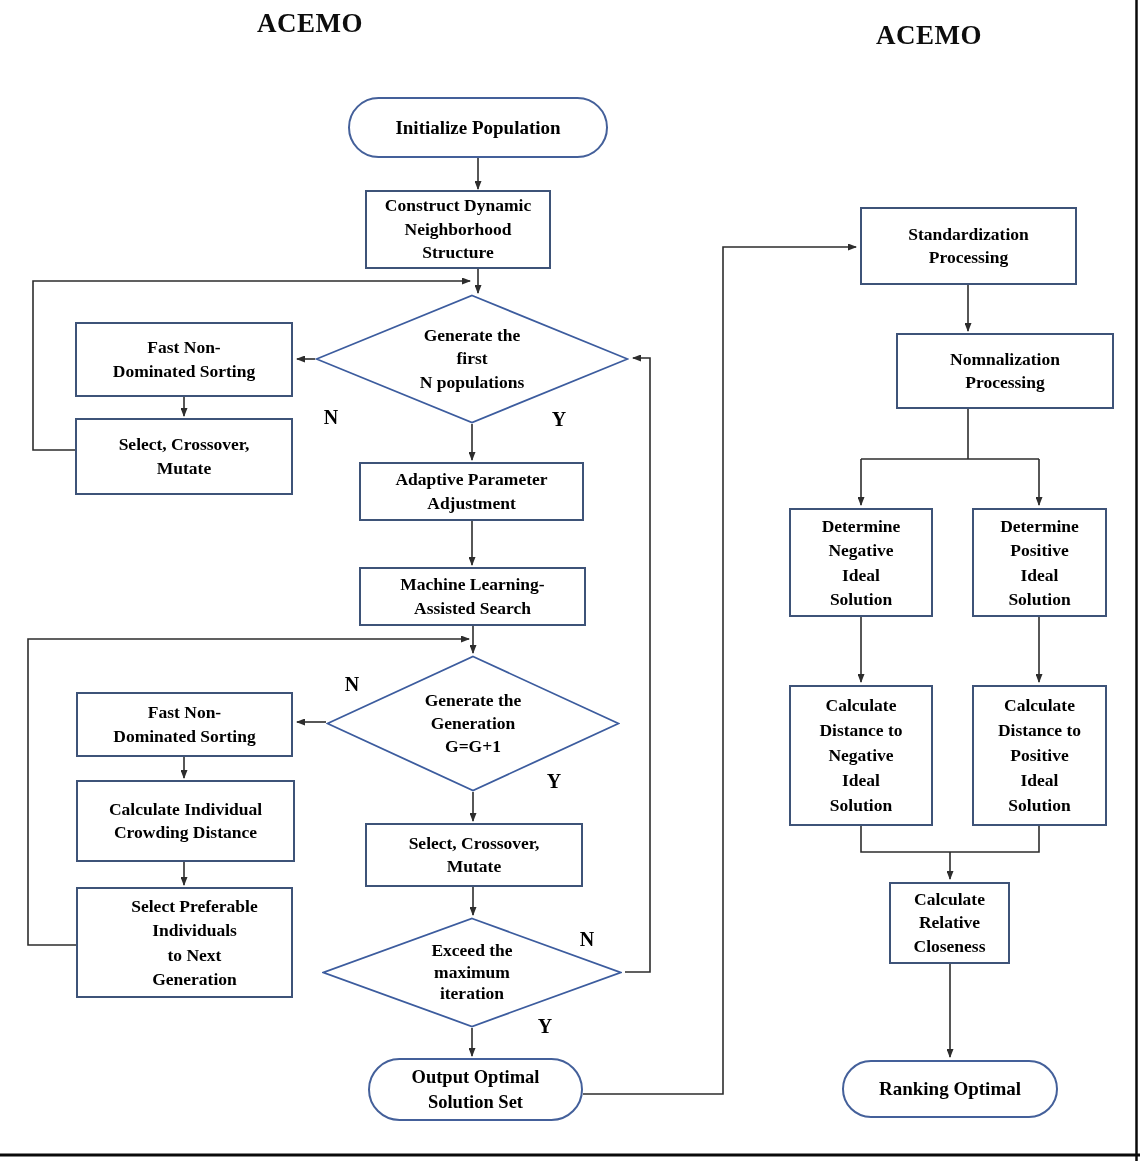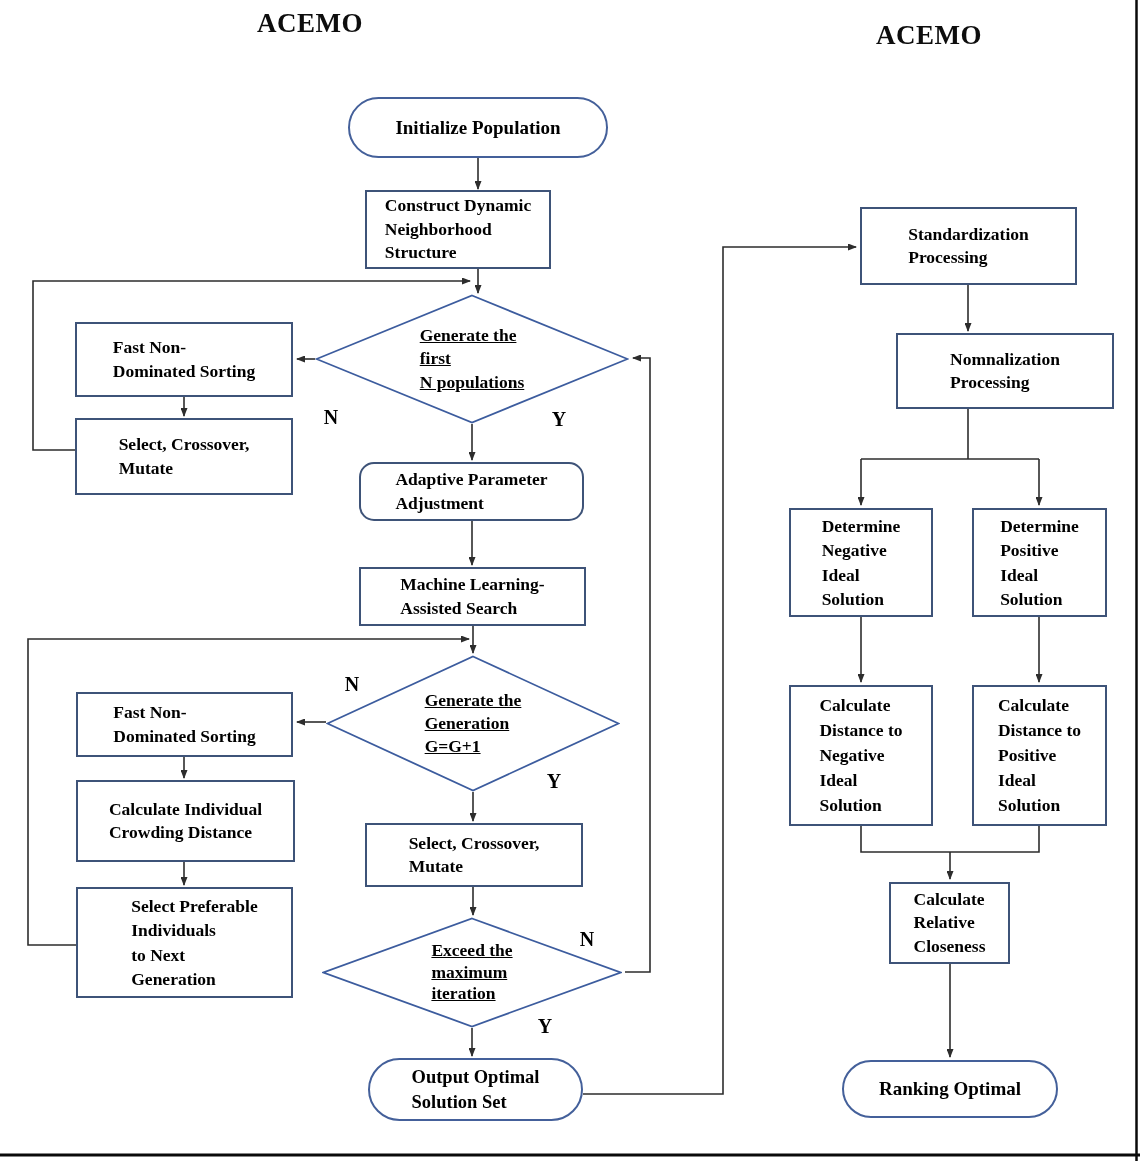--- a/index.html
+++ b/index.html
@@ -12,30 +12,30 @@
   }
   #connectors{position:absolute;left:0;top:0;z-index:0;}
   .title{
     position:absolute;transform:translateX(-50%);
     font-size:27px;font-weight:bold;color:#0d0d0d;letter-spacing:0.5px;
     white-space:nowrap;z-index:2;
   }
   .node{
     position:absolute;z-index:1;box-sizing:border-box;
     display:flex;align-items:center;justify-content:center;
-    text-align:left;color:#000;font-weight:bold;
+    text-align:center;color:#000;font-weight:bold;
     font-size:17.5px;line-height:1.32;white-space:pre-line;
     background:#ffffff;
   }
   .rect{border:2px solid #3e5378;}
   .capsule{border:2px solid #44609a;border-radius:40px;}
   .big{font-size:19px;}
   .diamond{background:transparent;border:none;}
   .diamond svg{position:absolute;left:0;top:0;}
-  .diamond .lbl{position:relative;z-index:1;text-decoration:underline;}
+  .diamond .lbl{position:relative;z-index:1;}
   .branch{
     position:absolute;z-index:2;transform:translate(-50%,-50%);
     font-size:20px;font-weight:bold;color:#000;
   }
 </style>
 </head>
 <body>
 
 <div id="figure">
 
@@ -99,21 +99,21 @@
 first
 N populations</div>
   </div>
 
   <div class="node rect" style="left:75px;top:322px;width:218px;height:75px;">Fast Non-
 Dominated Sorting</div>
 
   <div class="node rect" style="left:75px;top:418px;width:218px;height:77px;">Select, Crossover,
 Mutate</div>
 
-  <div class="node rect" style="left:359px;top:462px;width:225px;height:59px;border-radius:15px;">Adaptive Parameter
+  <div class="node rect" style="left:359px;top:462px;width:225px;height:59px;">Adaptive Parameter
 Adjustment</div>
 
   <div class="node rect" style="left:359px;top:567px;width:227px;height:59px;">Machine Learning-
 Assisted Search</div>
 
   <div class="node diamond" style="left:326px;top:655px;width:294px;height:137px;">
     <svg width="294" height="137" viewBox="0 0 294 137">
       <polygon points="147,1.5 292.5,68.5 147,135.5 1.5,68.5" fill="#ffffff" stroke="#3c5c9e" stroke-width="1.8"></polygon>
     </svg>
     <div class="lbl">Generate the

